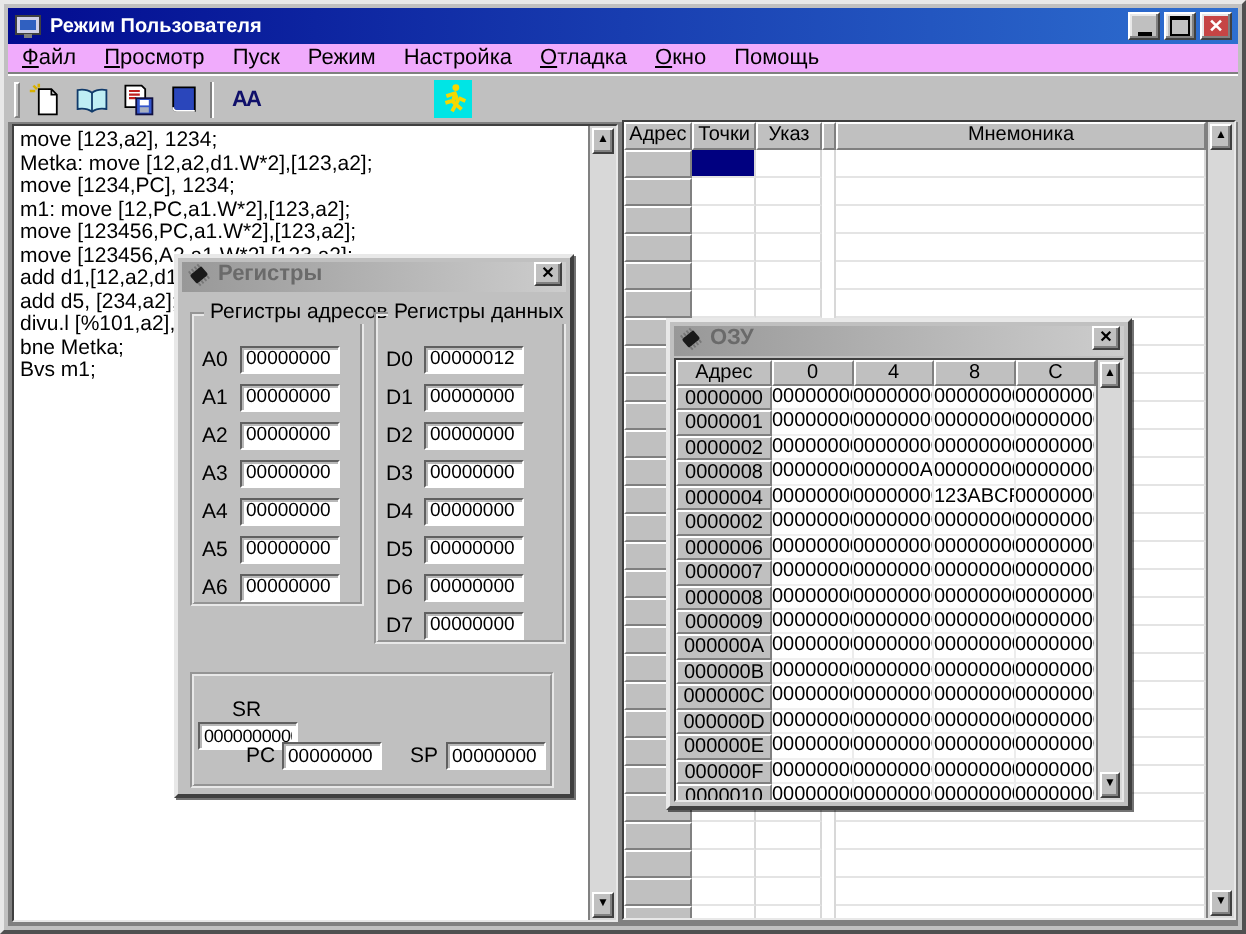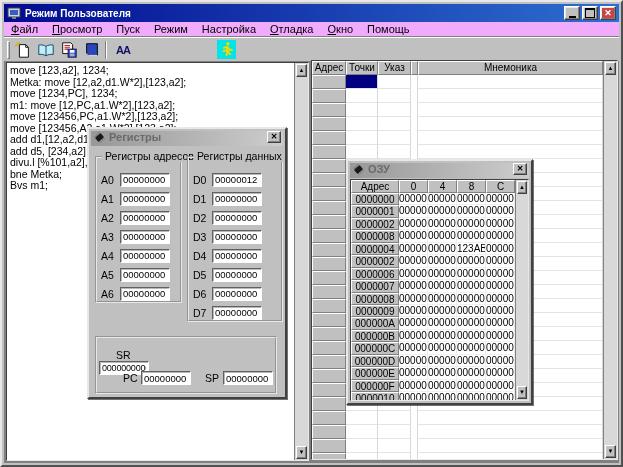--- a/index.html
+++ b/index.html
@@ -115,21 +115,21 @@
   .reg-input{ width:50px; }
   .sr-row{ position:absolute; left:2px; top:11px; display:flex; align-items:center;flex-direction:column; }
   .sr-label{ width:16px; font-size:10.5px; }
   .sr-input{ width:156px; font-size:9px; letter-spacing:-0.2px; }
   .pc-row{ position:absolute; left:26px; top:33px; display:flex; align-items:center; }
   .sp-row{ position:absolute; left:108px; top:33px; display:flex; align-items:center; }
   .ctl-label{ width:18px; font-size:10.5px; }
   .ctl-input{ width:50px; }
 
   
-  #memory-window{ left:344px; top:157px; width:187px; height:246px; z-index:20; }
+  #memory-window{ left:331px; top:157px; width:233px; height:246px; z-index:20; }
   .mem-body{ position:absolute; left:2px; top:18px; right:2px; bottom:2px;
     background:#fff; border:1px solid; border-color:#404040 #e8e8e8 #e8e8e8 #404040; }
   .mem-header{ position:absolute; left:0; top:0; right:13px; height:13px; display:flex; }
   .mh-cell{ background:#c0c0c0; border:1px solid; border-color:#fff #808080 #808080 #fff;
     font-size:10px; line-height:11px; text-align:center; }
   .mh-addr{ width:48px; } .mh-val{ flex:1; }
   .mem-rows{ position:absolute; left:0; top:13px; right:13px; bottom:0; overflow:hidden; }
   .mem-row{ display:flex; height:12.45px; font-size:10px; }
   .mem-addr{ width:48px; background:#c0c0c0; text-align:center; line-height:11px;
     border:1px solid; border-color:#fff #808080 #808080 #fff; }

